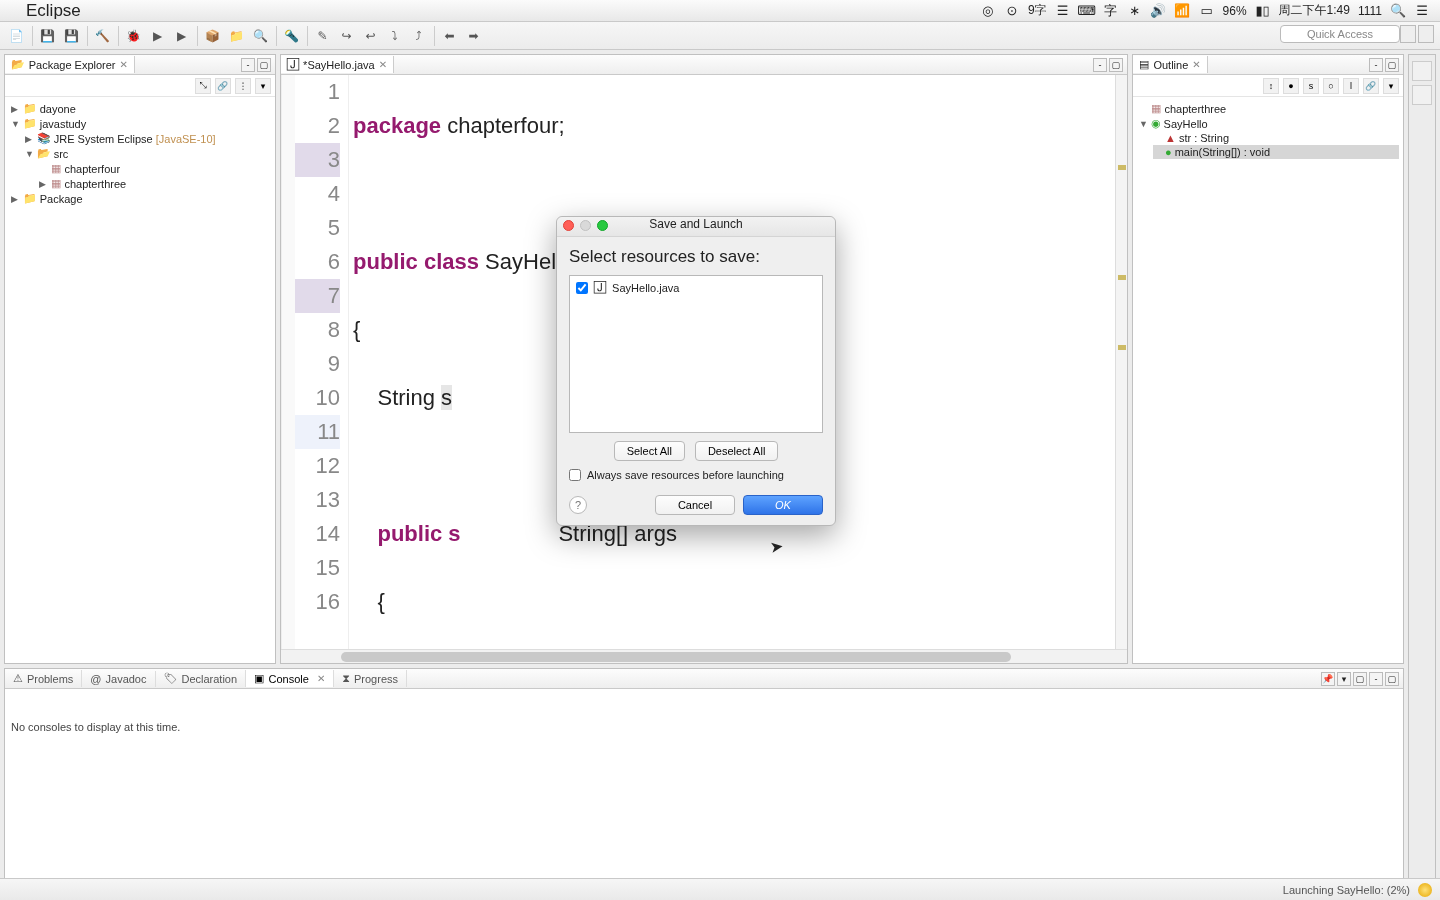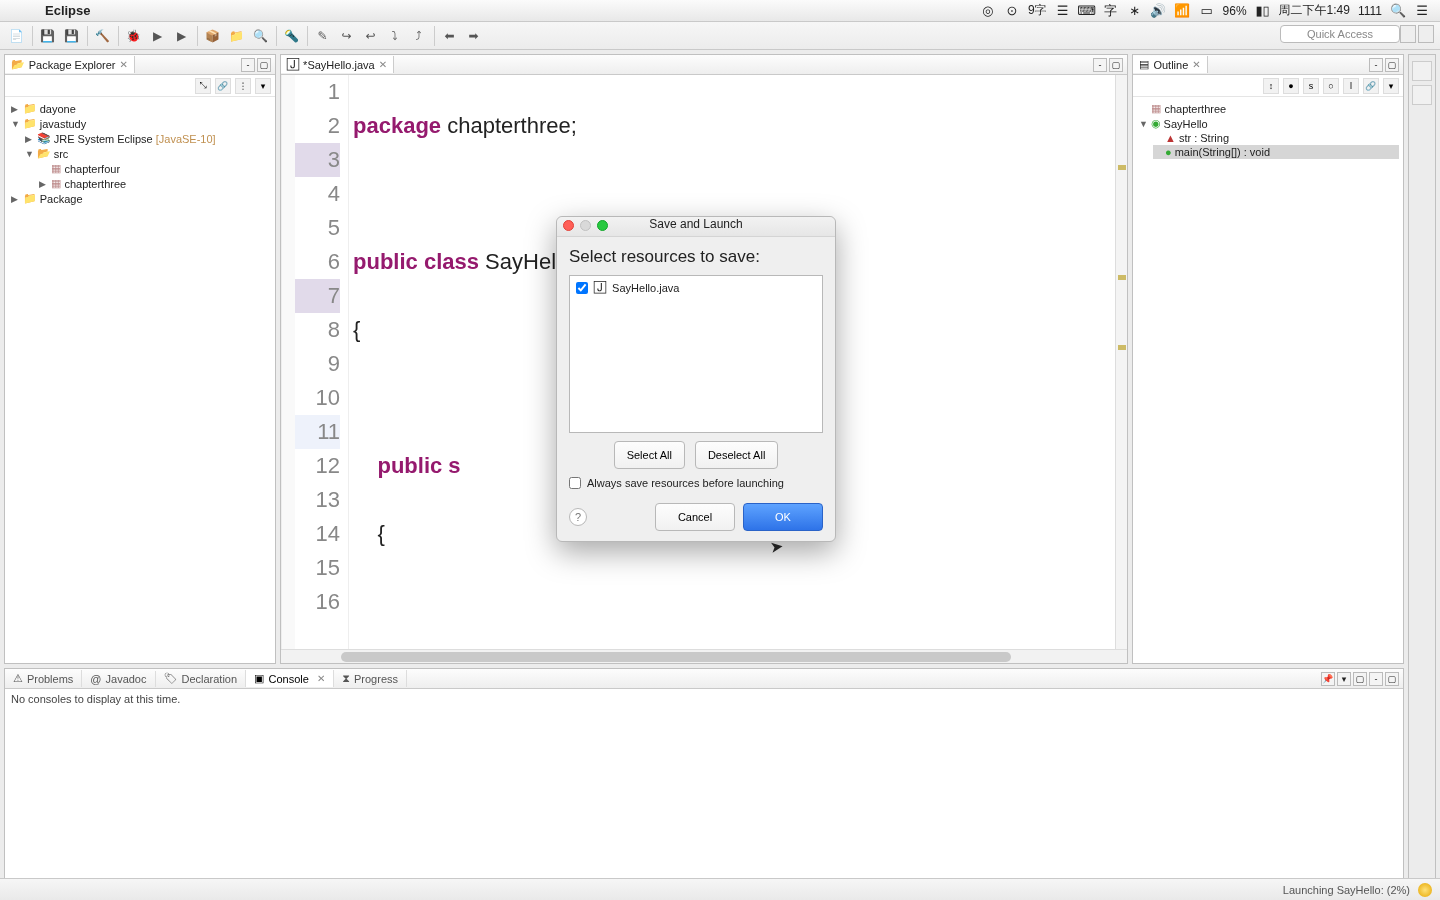--- a/index.html
+++ b/index.html
@@ -2,21 +2,21 @@
 <html><head>
 <meta charset="utf-8">
 <style>
 * { box-sizing: border-box; margin: 0; padding: 0; font-family: -apple-system, "Helvetica Neue", Arial, sans-serif; }
 body { width: 1440px; height: 900px; background: #ececec; font-size: 12px; color: #222; overflow: hidden; position: relative; }
 
 
 .menubar { height: 22px; background: linear-gradient(#fbfbfb, #e8e8e8); border-bottom: 1px solid #c9c9c9; display: flex; align-items: center; padding: 0 10px; justify-content: space-between; }
 .menubar-left { display: flex; align-items: center; gap: 16px; }
 .menubar-left .apple { font-size: 14px; }
-.menubar-left .app { font-weight: 700; font-size: 13px; margin-left: 19px; }
+.menubar-left .app { font-weight: 400; font-size: 17px; }
 .menubar-right { display: flex; align-items: center; gap: 8px; font-size: 12px; }
 .menubar-right .ico { width: 16px; height: 16px; display: inline-flex; align-items: center; justify-content: center; font-size: 13px; }
 
 
 .eclipse-window { position: absolute; top: 22px; left: 0; right: 0; bottom: 0; display: flex; flex-direction: column; }
 .titlebar { height: 22px; background: linear-gradient(#f2f2f2, #e4e4e4); border-bottom: 1px solid #c9c9c9; display: flex; align-items: center; justify-content: center; position: relative; font-size: 12px; color: #6b6b6b; }
 .window-btns { position: absolute; left: 8px; top: 4px; display: flex; gap: 7px; }
 .window-btn { width: 12px; height: 12px; border-radius: 50%; background: #ddd; border: 1px solid #ccc; }
 .toolbar { height: 28px; background: linear-gradient(#f6f6f6, #ececec); border-bottom: 1px solid #c9c9c9; display: flex; align-items: center; padding: 0 6px; gap: 2px; position: relative; }
 .toolbar .tbtn { width: 22px; height: 20px; border: none; background: transparent; display: inline-flex; align-items: center; justify-content: center; font-size: 12px; color: #555; border-right: 1px solid transparent; }
@@ -64,39 +64,39 @@
 
 
 .right-trim { grid-column: 4; grid-row: 1 / span 2; background: #ececec; border: 1px solid #c0c0c0; display: flex; flex-direction: column; align-items: center; gap: 4px; padding-top: 6px; }
 .right-trim .rbtn { width: 20px; height: 20px; background: #f1f1f1; border: 1px solid #ccc; }
 
 
 .bottom { grid-column: 1 / span 3; grid-row: 2; }
 .bottom-tabbar { height: 20px; background: linear-gradient(#fdfdfd, #eee); border-bottom: 1px solid #c9c9c9; display: flex; align-items: center; font-size: 11px; }
 .bottom-tabbar .btab { padding: 2px 8px; display: flex; align-items: center; gap: 4px; border-right: 1px solid #ddd; color: #555; }
 .bottom-tabbar .btab.active { background: #fff; color: #000; }
-.bottom-body { padding: 4px 6px; font-size: 11px; color: #444; }
+.bottom-body { padding: 4px 6px; font-size: 11px; color: #444; margin-top: 28px; }
 
 
 .statusbar { height: 22px; background: linear-gradient(#f6f6f6, #e9e9e9); border-top: 1px solid #c9c9c9; display: flex; align-items: center; justify-content: flex-end; padding: 0 8px; gap: 8px; font-size: 11px; color: #555; position: absolute; bottom: 0; left: 0; right: 0; }
 .statusbar .bulb { width: 14px; height: 14px; background: radial-gradient(#ffe27a, #e6a600); border-radius: 50%; }
 .dialog { position: absolute; left: 556px; top: 216px; width: 280px; background: #efefef; border: 1px solid #b8b8b8; border-radius: 6px; box-shadow: 0 10px 30px rgba(0,0,0,.35); font-size: 11px; }
 .dialog-title { height: 20px; display: flex; align-items: flex-start; justify-content: center; position: relative; border-bottom: 1px solid #d4d4d4; background: linear-gradient(#f2f2f2, #e6e6e6); border-radius: 6px 6px 0 0; font-size: 12px; }
 .dialog-title .dbtns { position: absolute; left: 6px; top: 3px; display: flex; gap: 6px; }
 .dialog-title .dbtn { width: 11px; height: 11px; border-radius: 50%; }
 .dialog-title .red { background: #ff5f57; border: 1px solid #e24038; }
 .dialog-title .yel { background: #d9d9d9; border: 1px solid #c1c1c1; }
 .dialog-title .grn { background: #28c940; border: 1px solid #13a72b; }
 .dialog-body { padding: 10px 12px; display: flex; flex-direction: column; gap: 8px; }
 .dialog-body .label { font-size: 17px; }
 .resource-list { background: #fff; border: 1px solid #b8b8b8; height: 158px; padding: 4px; overflow: auto; }
 .resource-item { display: flex; align-items: center; gap: 6px; padding: 1px 2px; }
 .btn-row { display: flex; justify-content: center; gap: 10px; }
-.mac-btn { height: 28px; padding: 0 12px; background: linear-gradient(#fdfdfd, #f1f1f1); border: 1px solid #b8b8b8; border-radius: 4px; font-size: 11px; }
-.mac-btn.primary { background: linear-gradient(#5ea3ff, #2e73e8); color: #fff; border-color: #2a63c8; width: 80px; }
+.mac-btn { height: 20px; padding: 0 12px; background: linear-gradient(#fdfdfd, #f1f1f1); border: 1px solid #b8b8b8; border-radius: 4px; font-size: 11px; }
+.mac-btn.primary { background: linear-gradient(#5ea3ff, #2e73e8); color: #fff; border-color: #2a63c8; width: 80px; font-style: italic; }
 .mac-btn.w80 { width: 80px; }
 .check-row { display: flex; align-items: center; gap: 6px; }
 .dialog-footer { display: flex; align-items: center; justify-content: flex-end; gap: 8px; padding-top: 6px; }
 .dialog-footer .help { margin-right: auto; width: 18px; height: 18px; border: 1px solid #b8b8b8; border-radius: 50%; text-align: center; line-height: 16px; color: #777; background: #fff; }
 
 .cursor { position: absolute; left: 770px; top: 537px; font-size: 16px; transform: rotate(-8deg); pointer-events: none; }
 
 input[type=checkbox] { width: 12px; height: 12px; }
 </style>
 </head>
@@ -255,24 +255,25 @@
           <div>9</div>
             <div>10</div>
           <div style="background:#eef2fb">11</div>
             <div>12</div>
           <div>13</div>
             <div>14</div>
           <div>15</div>
             <div>16</div>
         </div>
         <div class="code">
-<div><span class="kw">package</span><span> chapterthree;</span></div>
+<div><span class="kw">package</span><span> chapterfour;</span></div>
 <div> </div>
 <div><span class="kw">public</span> <span class="kw">class</span> <span class="cls">SayHello</span></div>
 <div>{</div>
+<div><span>    </span><span>String </span><span class="hi">s</span></div>
 <div> </div>
 <div><span>    </span><span class="kw">public</span> <span class="kw">s</span>                <span>String[] args</span></div>
 <div>    {</div>
 
 
 
 
 
 
 

